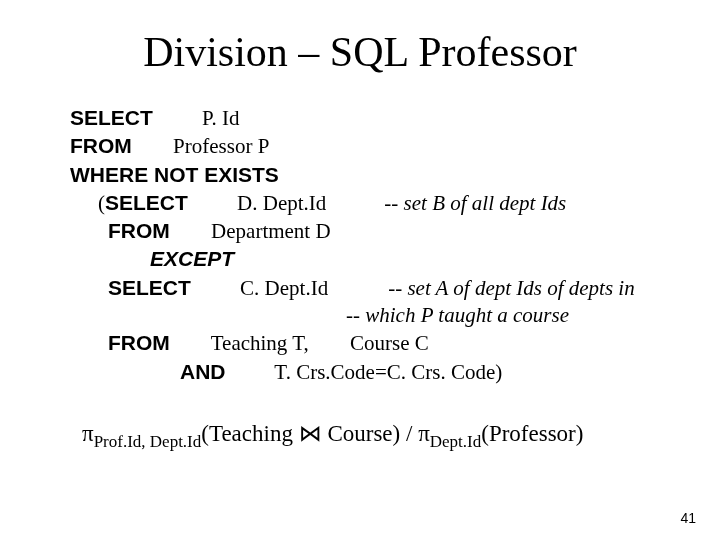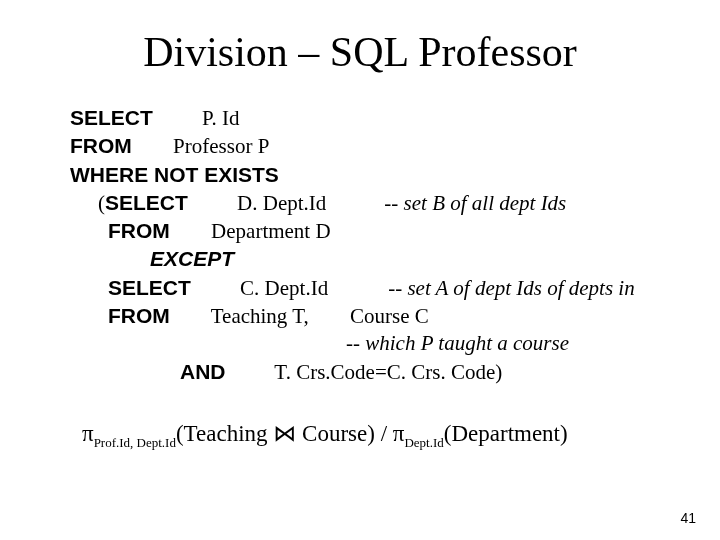--- a/index.html
+++ b/index.html
@@ -48,21 +48,21 @@
   .indent1 { padding-left: 28px; }
   .indent3 { padding-left: 80px; font-style: italic; }
   .indent-and { padding-left: 110px; }
   .comment-col { display: inline-block; }
   .formula {
     margin-top: 34px;
     margin-left: 42px;
     font-size: 23px;
   }
   .sub {
-    font-size: 13px;
+    font-size: 17px;
     vertical-align: sub;
   }
   .slide-num {
     position: absolute;
     right: 24px;
     bottom: 14px;
     font-size: 14px;
     font-family: Arial, sans-serif;
     color: #000;
   }
@@ -96,33 +96,33 @@
     </div>
 
     <div class="line indent3">
       <span class="kw">EXCEPT</span>
     </div>
 
     <div class="line indent1" style="padding-left:38px;">
       <span class="kw">SELECT</span><span class="attr">  C. Dept.Id</span><span class="comment-col" style="width:60px;"></span><span class="comment">-- set A of dept Ids of depts in</span>
     </div>
 
+    <div class="line" style="padding-left:276px;">
+      <span class="comment">-- which P taught a course</span>
+    </div>
+
     <div class="line indent1" style="padding-left:38px;">
       <span class="kw">FROM</span><span class="tbl">  Teaching</span><span> T, </span><span class="tbl">Course</span><span> C</span>
-    </div>
-
-    <div class="line" style="padding-left:276px;">
-      <span class="comment">-- which P taught a course</span>
     </div>
 
 
     <div class="line indent-and">
       <span class="kw">AND</span><span class="attr">  T. Crs.Code=C. Crs. Code</span><span>)</span>
     </div>
 
   </div>
 
   <div class="formula">
-    <span>π</span><span class="sub">Prof.Id, Dept.Id</span><span>(Teaching </span><span>⋈</span><span> Course)  /  </span><span>π</span><span class="sub">Dept.Id</span><span>(Department)</span>
+    <span>π</span><span class="sub">Prof.Id, Dept.Id</span><span>(Teaching </span><span>⋈</span><span> Course)  /  </span><span>π</span><span class="sub">Dept.Id</span><span>(Professor)</span>
   </div>
 </div>
 
 <div class="slide-num">41</div>
 
 </body></html>

